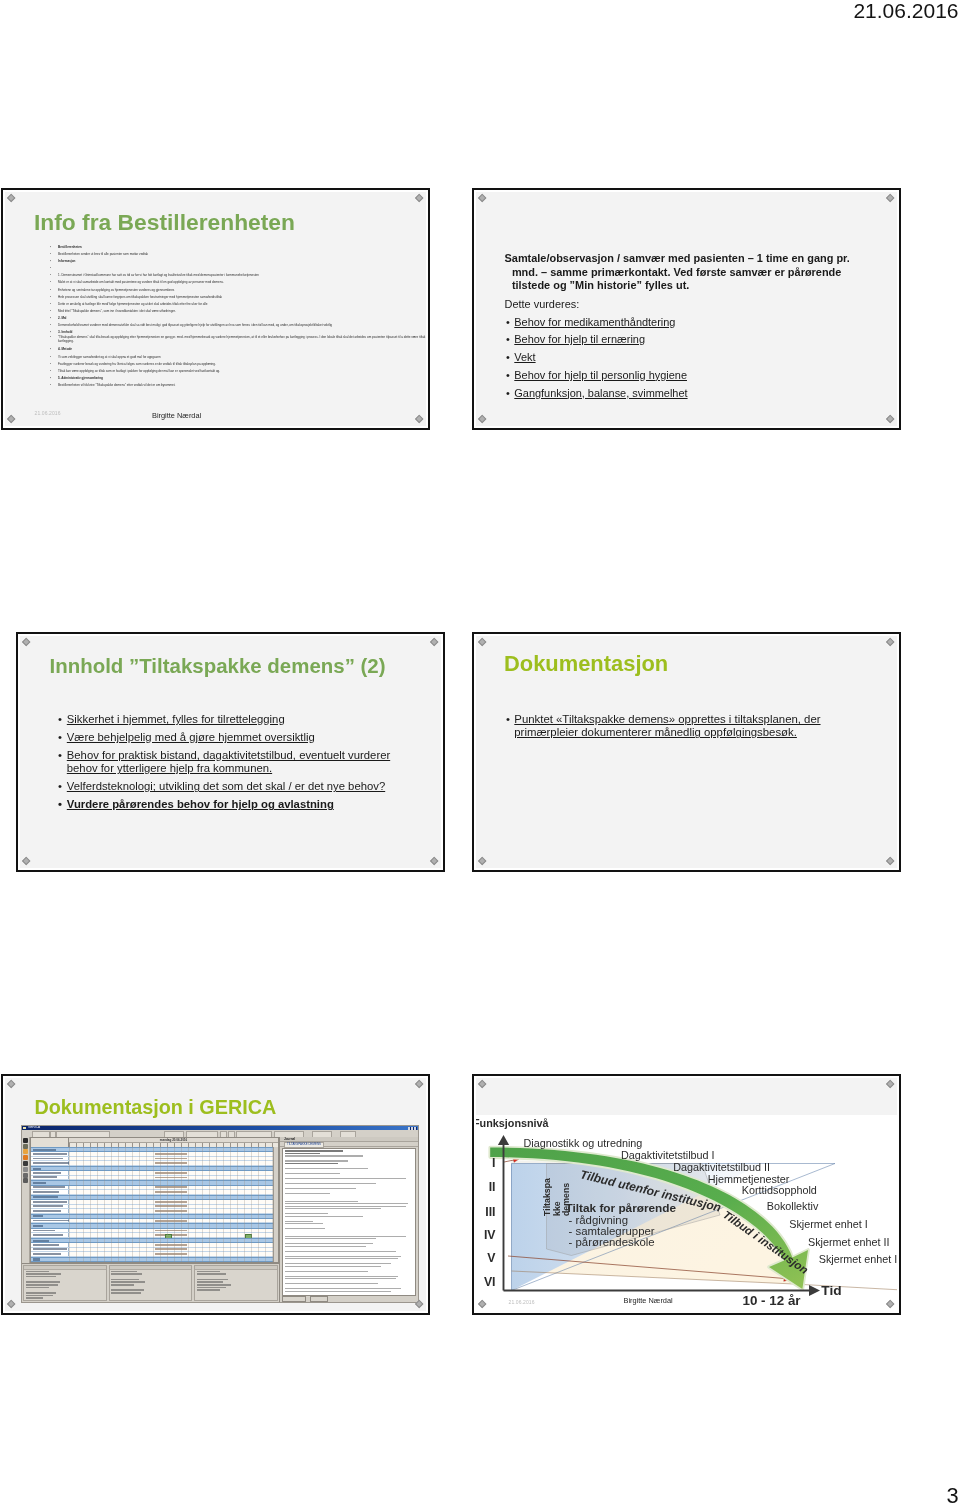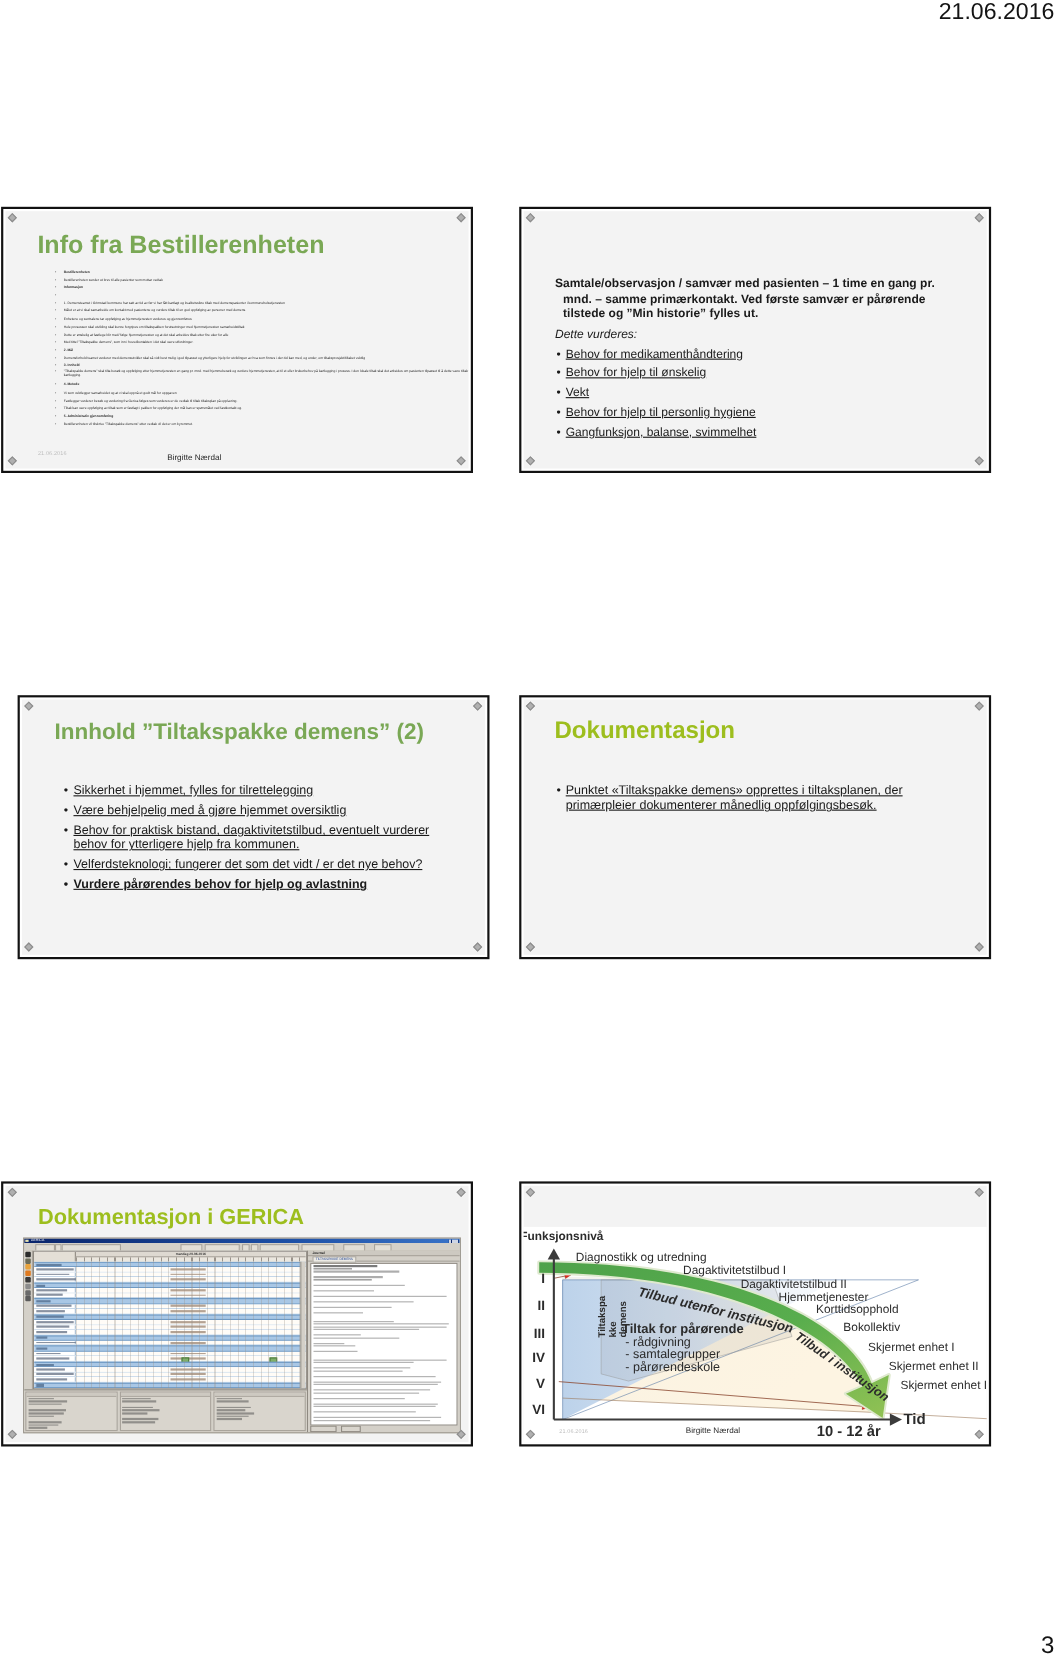--- a/index.html
+++ b/index.html
@@ -57,21 +57,21 @@
   #s1title{left:29px;top:17px;font-size:22.8px;letter-spacing:0px;}
   #s1list{left:45px;top:52px;width:380px;}
   #s1fd{left:29.5px;top:218px;}
   #s1fn{left:147px;top:218.5px;}
 
   
   #s2title{left:26px;top:16px;font-size:22.67px;letter-spacing:0px;}
   #s2body{left:28.5px;top:60px;width:352px;font-size:10.94px;}
   #s2body p{margin:0;}
   #s2body .s2intro{font-weight:bold;padding-left:7.4px;text-indent:-7.4px;line-height:13.7px;}
-  #s2body .s2lead{margin-top:4.5px;line-height:13.7px;font-style:italic;}
+  #s2body .s2lead{margin-top:4.5px;line-height:13.7px;}
   #s2ul{margin-top:4.2px;}
   #s2ul li{line-height:13.7px;margin-top:4.1px;padding-left:9.8px;}
   #s2ul li{margin-left:0;}
   #s2ul li:before{left:1.5px;}
 
   
   #s3title{left:29.5px;top:18px;font-size:20.47px;letter-spacing:0px;}
   #s3body{left:37px;top:77px;width:343px;font-size:11.3px;}
   #s3ul li{line-height:13.4px;margin-top:4.6px;padding-left:9.8px;}
   #s3ul li:first-child{margin-top:0;}
@@ -199,42 +199,42 @@
     <div class="inner">
       <span class="handle h-tl"></span>
       <span class="handle h-tr"></span>
       <span class="handle h-bl"></span>
       <span class="handle h-br"></span>
       <div class="body" id="s2body">
         <p class="s2intro">Samtale/observasjon / samvær med pasienten – 1 time en gang pr. mnd. – samme primærkontakt. Ved første samvær er pårørende tilstede og  ”Min historie” fylles ut.</p>
         <p class="s2lead">Dette vurderes:</p>
         <ul class="bl" id="s2ul">
             <li>Behov for medikamenthåndtering</li>
-            <li>Behov for hjelp til ønskelig</li>
+            <li>Behov for hjelp til ernæring</li>
             <li>Vekt</li>
             <li>Behov for hjelp til personlig hygiene</li>
             <li>Gangfunksjon, balanse, svimmelhet</li>
           </ul>
       </div>
     </div>
   </div>
 
   <div class="slide" id="s3">
     <div class="inner">
       <span class="handle h-tl"></span>
       <span class="handle h-tr"></span>
       <span class="handle h-bl"></span>
       <span class="handle h-br"></span>
       <div class="title t-green" id="s3title">Innhold ”Tiltakspakke demens” (2)</div>
       <div class="body" id="s3body">
         <ul class="bl" id="s3ul">
             <li>Sikkerhet i hjemmet, fylles for tilrettelegging</li>
             <li>Være behjelpelig med å gjøre hjemmet oversiktlig</li>
             <li>Behov for praktisk bistand, dagaktivitetstilbud, eventuelt vurderer behov for ytterligere hjelp fra kommunen.</li>
-            <li>Velferdsteknologi; fungerer det som det vidt / er det nye behov?</li>
+            <li>Velferdsteknologi; utvikling det som det skal / er det nye behov?</li>
             <li style="font-weight: bold;">Vurdere pårørendes behov for hjelp og avlastning</li>
           </ul>
       </div>
     </div>
   </div>
 
   <div class="slide" id="s4">
     <div class="inner">
       <span class="handle h-tl"></span>
       <span class="handle h-tr"></span>

